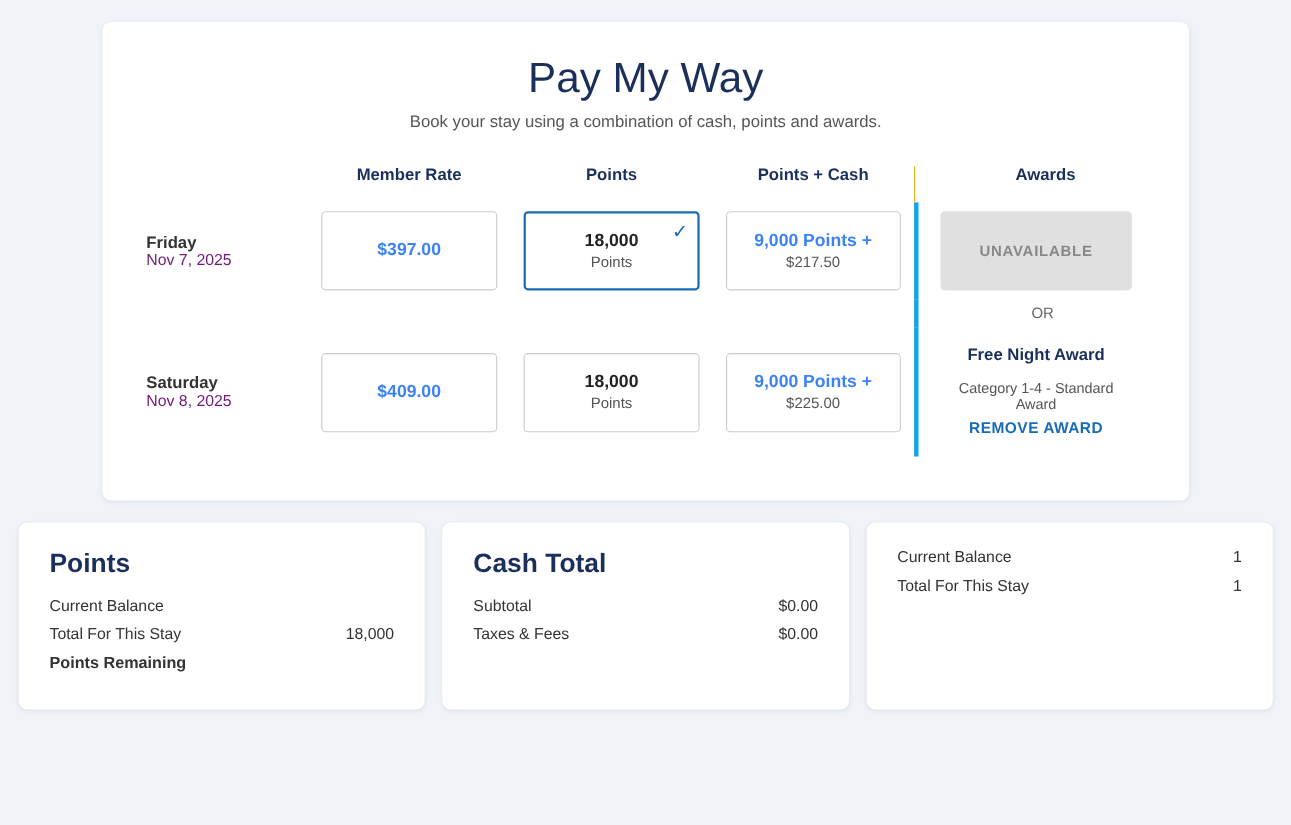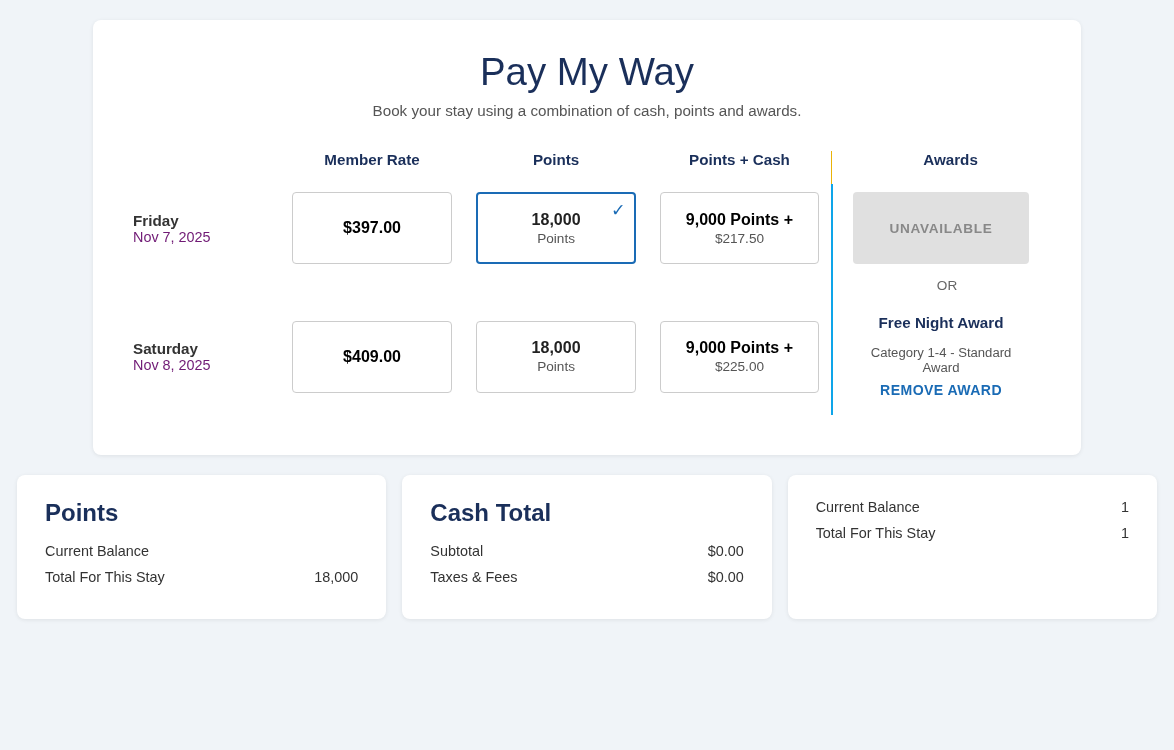--- a/index.html
+++ b/index.html
@@ -79,21 +79,21 @@
       vertical-align: middle;
       padding: 8px 12px;
     }
 
     .rate-table td.col-date {
       text-align: left;
       padding-left: 0;
     }
 
     .rate-table td.col-awards {
-      border-left: 2px solid #0ea5e9;
+      border-left: 4px solid #0ea5e9;
       padding-left: 20px;
     }
 
     .date-label {
       font-weight: bold;
       font-size: 0.95em;
       color: #333;
     }
 
     .date-sub {
@@ -124,21 +124,21 @@
       position: absolute;
       top: 6px;
       right: 8px;
       color: #1a6bb5;
       font-size: 1.1em;
     }
 
     .cell-box .amount {
       font-weight: bold;
       font-size: 1em;
-      color: #000000;
+      color: #3b82f6;
     }
 
     .cell-box .points-label {
       font-size: 0.85em;
       color: #555;
       margin-top: 2px;
     }
 
     .cell-box .points-main {
       font-weight: bold;
@@ -336,20 +336,24 @@
   <div class="summary-card">
     <div class="card-title">Points</div>
     <div class="card-row">
       <span>Current Balance</span>
       <span class="val"></span>
     </div>
     <div class="card-row">
       <span>Total For This Stay</span>
       <span class="val">18,000</span>
     </div>
+    <div class="card-row bold-row">
+      <span>Points Remaining</span>
+      <span class="val"></span>
+    </div>
   </div>
 
   <div class="summary-card">
     <div class="card-title">Cash Total</div>
     <div class="card-row">
       <span>Subtotal</span>
       <span class="val">$0.00</span>
     </div>
     <div class="card-row">
       <span>Taxes &amp; Fees</span>

